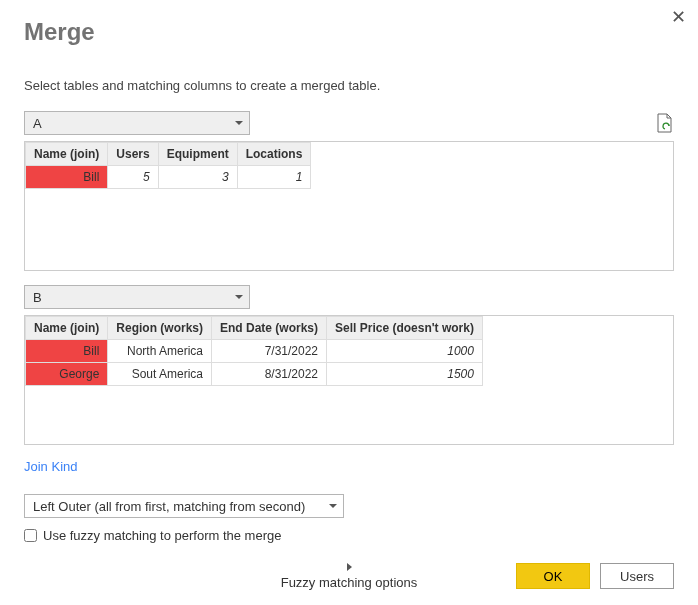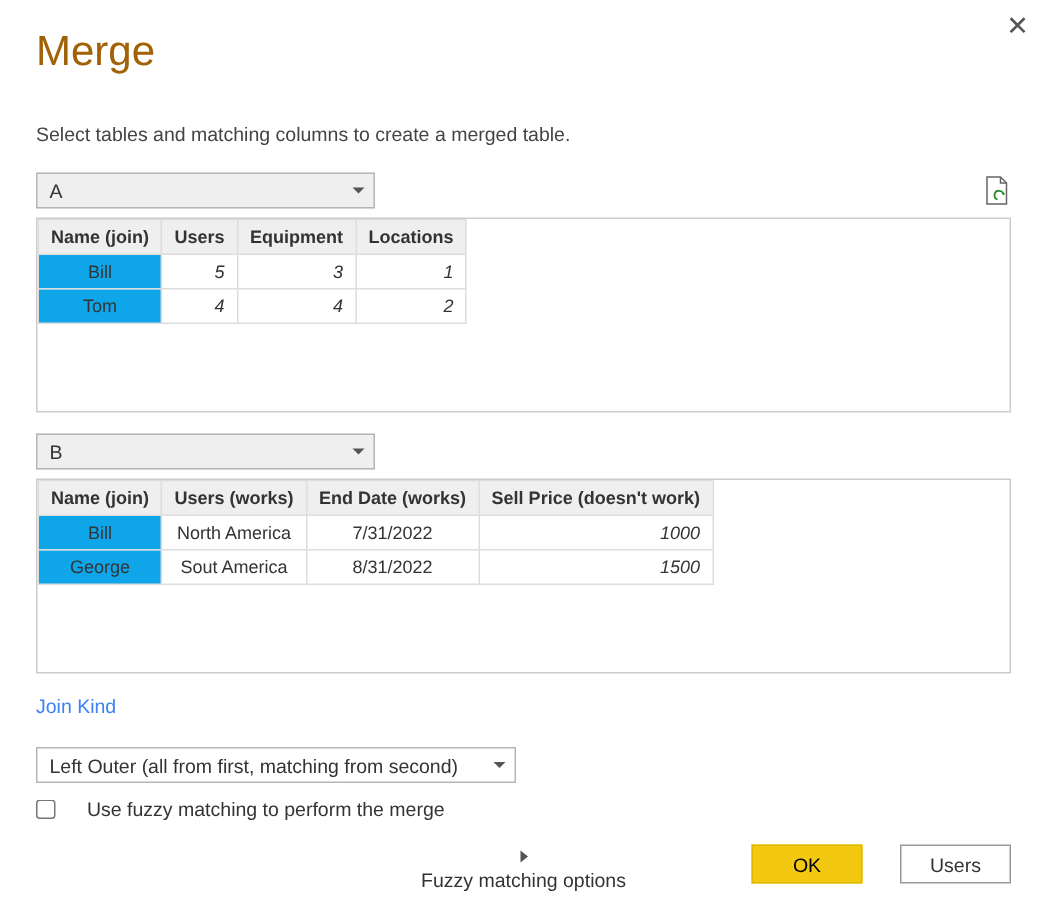--- a/index.html
+++ b/index.html
@@ -17,23 +17,23 @@
   .close-x {
     position: absolute;
     top: 8px;
     right: 12px;
     font-size: 18px;
     color: #555;
     cursor: pointer;
     line-height: 1;
   }
   .dlg-title {
-    font-size: 28px;
-    font-weight: 400;
-    color: #a16207;
+    font-size: 24px;
+    font-weight: 700;
+    color: #737373;
     margin: 6px 0 14px 0;
   }
   .dlg-subtitle {
     font-size: 13px;
     color: #444;
     margin-bottom: 18px;
     margin-top: 32px;
   }
   .row-select {
     display: flex;
@@ -72,30 +72,30 @@
     background: #fff;
     overflow: hidden;
   }
   table.grid {
     border-collapse: collapse;
     font-size: 12px;
   }
   table.grid th, table.grid td {
     border: 1px solid #ddd;
     padding: 4px 8px;
-    text-align: center;
+    text-align: right;
     white-space: nowrap;
   }
   table.grid th {
     background: #efefef;
     font-weight: 600;
     color: #333;
   }
   table.grid td.rowhead {
-    background: #0ea5e9;
+    background: #ef4444;
   }
   table.grid td.num {
     text-align: right;
     font-style: italic;
   }
   .gap { height: 14px; }
   .join-label {
     font-size: 13px;
     margin-top: 14px;
     margin-bottom: 20px;
@@ -116,21 +116,21 @@
   }
   .combo-wide .caret {
     width: 0; height: 0;
     border-left: 4px solid transparent;
     border-right: 4px solid transparent;
     border-top: 4px solid #555;
   }
   .chk-row {
     display: flex;
     align-items: center;
-    gap: 21px;
+    gap: 6px;
     margin-top: 10px;
     font-size: 13px;
   }
   .chk-row input { margin:0; }
   .expander {
     display: flex;
     align-items: center;
     gap: 4px;
     margin-top: 20px;
     font-size: 13px;
@@ -142,21 +142,21 @@
     width: 0; height: 0;
     border-top: 4px solid transparent;
     border-bottom: 4px solid transparent;
     border-left: 5px solid #555;
   }
   .footer {
     position: absolute;
     right: 24px;
     bottom: 16px;
     display: flex;
-    gap: 25px;
+    gap: 10px;
   }
   .btn {
     min-width: 74px;
     height: 26px;
     border: 1px solid #999;
     background: #fff;
     font-size: 13px;
     display: flex;
     align-items: center;
     justify-content: center;
@@ -202,45 +202,39 @@
         <th>Locations</th>
       </tr>
     </thead>
     <tbody>
       <tr>
         <td class="rowhead">Bill</td>
         <td class="num">5</td>
         <td class="num">3</td>
         <td class="num">1</td>
       </tr>
-      <tr>
-        <td class="rowhead">Tom</td>
-        <td class="num">4</td>
-        <td class="num">4</td>
-        <td class="num">2</td>
-      </tr>
     </tbody>
   </table>
 </div>
 
 <div class="gap"></div>
 
 <div class="row-select">
   <div class="combo">
     <span>B</span>
     <span class="caret"></span>
   </div>
 </div>
 
 <div class="grid-wrap">
   <table class="grid">
     <thead>
       <tr>
         <th>Name (join)</th>
-        <th>Users (works)</th>
+        <th>Region (works)</th>
         <th>End Date (works)</th>
         <th>Sell Price (doesn't work)</th>
       </tr>
     </thead>
     <tbody>
       <tr>
         <td class="rowhead">Bill</td>
         <td>North America</td>
         <td>7/31/2022</td>
         <td class="num">1000</td>

